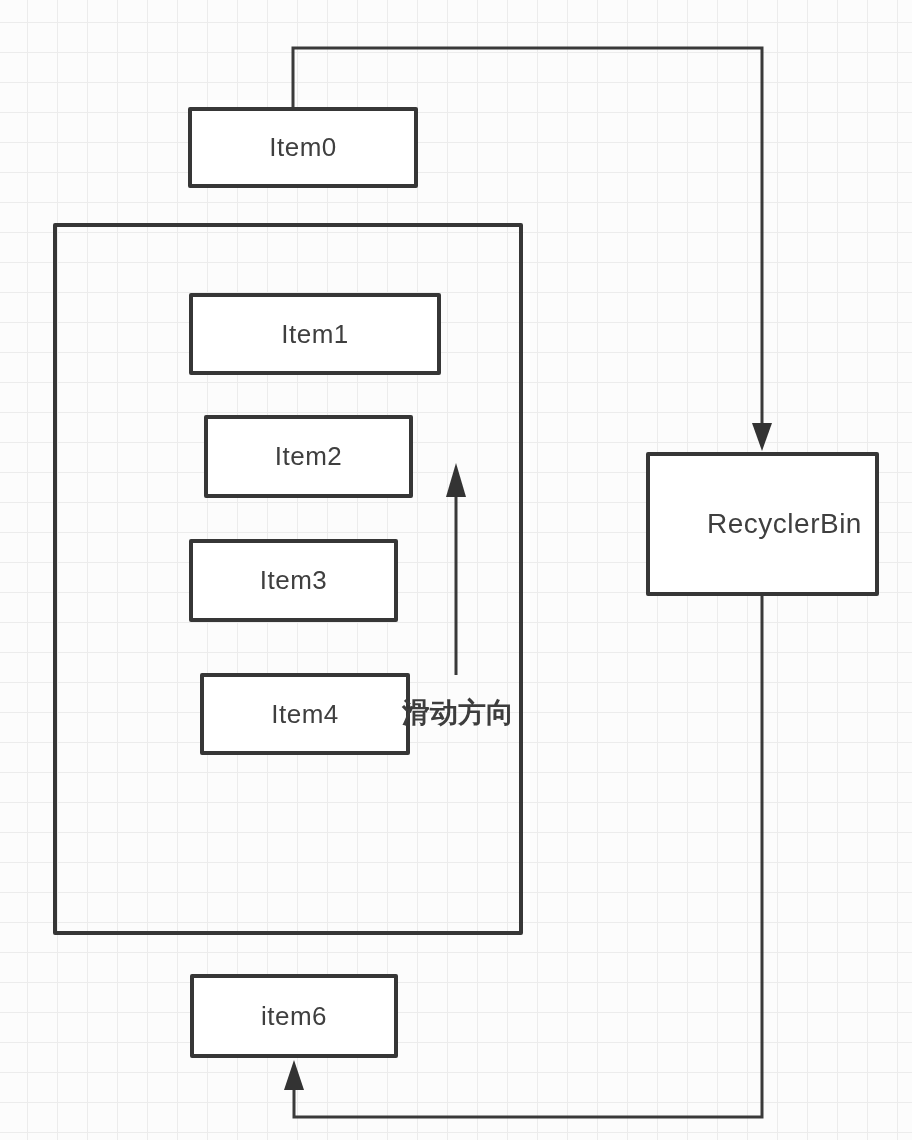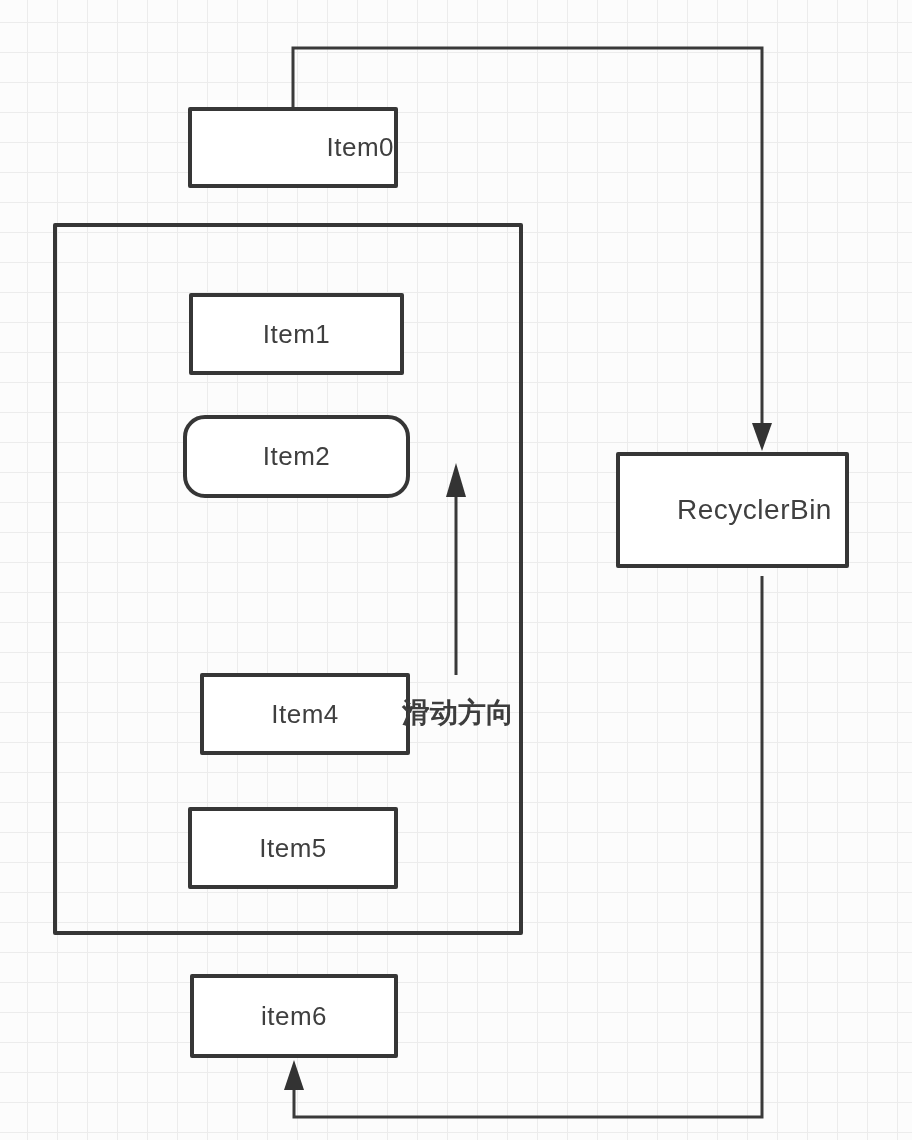--- a/index.html
+++ b/index.html
@@ -33,29 +33,29 @@
     background: #ffffff;
     border: 4px solid #363636;
     border-radius: 2px;
     display: flex;
     align-items: center;
     justify-content: center;
     color: #3f3f3f;
     font-size: 26px;
     letter-spacing: 0.5px;
   }
-  .node-item0       { left: 188px; top: 107px;  width: 210px; height: 81px; justify-content: flex-end; }
+  .node-item0       { left: 188px; top: 107px;  width: 230px; height: 81px; }
   .container-box    { left: 53px;  top: 223px;  width: 470px; height: 712px;
                       background: transparent; border-width: 4px; }
-  .node-item1       { left: 189px; top: 293px;  width: 215px; height: 82px; }
-  .node-item2       { left: 183px; top: 415px;  width: 227px; height: 83px; border-radius: 22px; }
+  .node-item1       { left: 189px; top: 293px;  width: 252px; height: 82px; }
+  .node-item2       { left: 204px; top: 415px;  width: 209px; height: 83px; }
   .node-item3       { left: 189px; top: 539px;  width: 209px; height: 83px; }
   .node-item4       { left: 200px; top: 673px;  width: 210px; height: 82px; }
   .node-item5       { left: 188px; top: 807px;  width: 210px; height: 82px; }
-  .node-recyclerbin { left: 616px; top: 452px;  width: 233px; height: 116px; font-size: 28px; padding-left: 44px; }
+  .node-recyclerbin { left: 646px; top: 452px;  width: 233px; height: 144px; font-size: 28px; padding-left: 44px; }
   .node-item6       { left: 190px; top: 974px;  width: 208px; height: 84px; }
   .slide-label {
     position: absolute;
     left: 402px;
     top: 696px;
     width: 115px;
     height: 34px;
     color: #3d3d3d;
     font-size: 28px;
     line-height: 34px;
@@ -87,28 +87,28 @@
   <div class="node container-box"></div>
 
   <div class="node node-item1">
     <span>Item1</span>
   </div>
 
   <div class="node node-item2">
     <span>Item2</span>
   </div>
 
+  <div class="node node-item3">
+    <span>Item3</span>
+  </div>
 
   <div class="node node-item4">
     <span>Item4</span>
   </div>
 
-  <div class="node node-item5">
-    <span>Item5</span>
-  </div>
 
   <div class="node node-recyclerbin">
     <span>RecyclerBin</span>
   </div>
 
   <div class="node node-item6">
     <span>item6</span>
   </div>
 
   <div class="slide-label">滑动方向</div>

